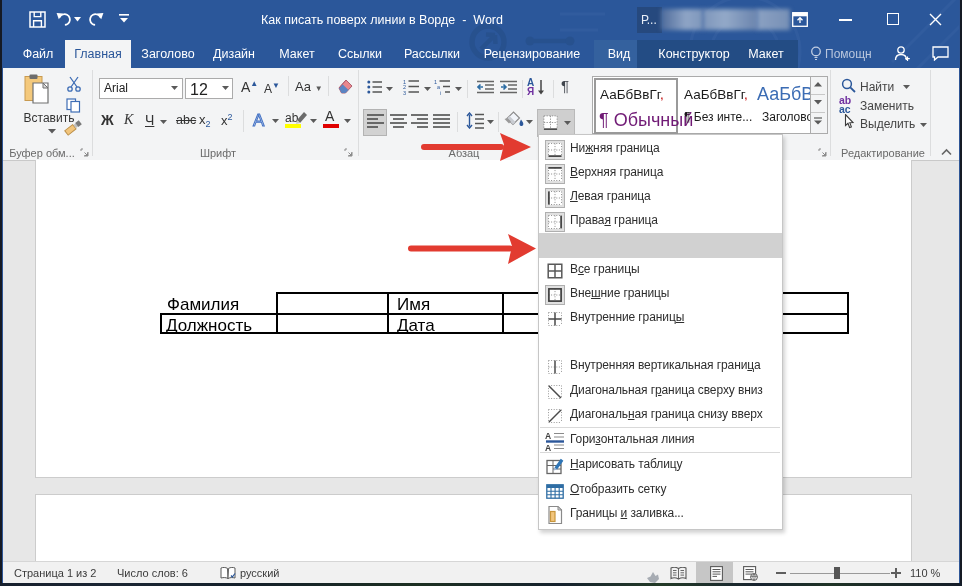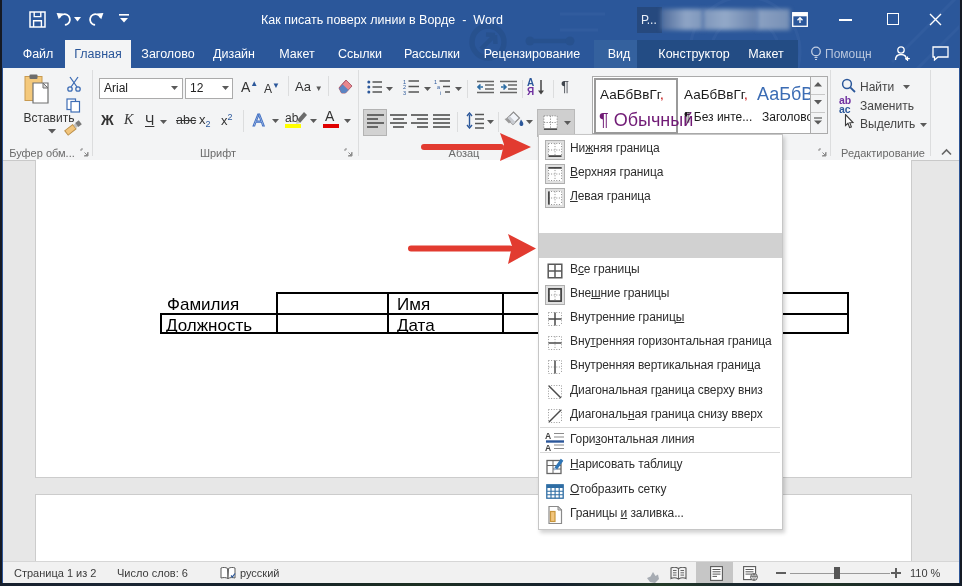--- a/index.html
+++ b/index.html
@@ -121,21 +121,21 @@
         <rect x="14" y="7.8" width="4.5" height="5" fill="#7A7A7A"></rect>
       </g>
     </svg>
 
     <div class="abs" style="left:99px;top:78px;width:82px;height:19px;background:#fff;border:1px solid #ABABAB;"></div>
     <div class="abs ribtext" style="left:104px;top:81px;font-size:12px;color:#222;">Arial</div>
     <svg class="abs" style="left:171px;top:86px;width:7px;height:4px;" viewBox="0 0 7 4">
         <polygon points="0,0 7,0 3.5,4" fill="#5A5A5A"></polygon>
       </svg>
     <div class="abs" style="left:185px;top:78px;width:46px;height:19px;background:#fff;border:1px solid #ABABAB;"></div>
-    <div class="abs ribtext" style="left:190px;top:81px;font-size:12px;color:#222;">12</div>
+    <div class="abs ribtext" style="left:190px;top:81px;font-size:16px;color:#222;">12</div>
     <svg class="abs" style="left:222px;top:86px;width:7px;height:4px;" viewBox="0 0 7 4">
         <polygon points="0,0 7,0 3.5,4" fill="#5A5A5A"></polygon>
       </svg>
 
     <div class="abs ribtext" style="left:241px;top:79px;font-size:14px;color:#333;">А<span style="font-size:8px;vertical-align:6px;color:#2B579A;">▲</span></div>
     <div class="abs ribtext" style="left:264px;top:81px;font-size:12px;color:#333;">А<span style="font-size:8px;vertical-align:5px;color:#2B579A;">▼</span></div>
     <div class="gsep" style="left:288px;top:76px;height:20px;"></div>
     <div class="abs ribtext" style="left:295px;top:79px;font-size:13px;color:#333;">Аа <span style="font-size:8px;color:#5a5a5a;">▼</span></div>
     <div class="gsep" style="left:328px;top:76px;height:20px;"></div>
     <svg class="abs" style="left:337px;top:77px;width:17px;height:17px;" viewBox="0 0 17 17">
@@ -448,20 +448,33 @@
             <rect x="0.5" y="0.5" width="19" height="19" fill="#E0E0E0" stroke="#AFAFAF"></rect>
             <rect x="3" y="3" width="14" height="14" fill="#fff"></rect>
             <g stroke="#7E7E7E" stroke-width="0.9" stroke-dasharray="1,1.6">
               <path d="M3.5 3.5 H16.5 M3.5 16.5 H16.5 M16.5 3.5 V16.5 M3.5 10 H16.5 M10 3.5 V16.5"></path>
             </g>
             <path d="M3.9 3.4 V16.6" stroke="#3E3E3E" stroke-width="1.7"></path>
           </svg>
       </span>
         <span class="mtext"><u>Л</u>евая граница</span>
       </div>
+    <div class="mi" style="top:74.1px;">
+        <span class="mico">
+      <svg width="20" height="20" viewBox="0 0 20 20">
+            <rect x="0.5" y="0.5" width="19" height="19" fill="#E0E0E0" stroke="#AFAFAF"></rect>
+            <rect x="3" y="3" width="14" height="14" fill="#fff"></rect>
+            <g stroke="#7E7E7E" stroke-width="0.9" stroke-dasharray="1,1.6">
+              <path d="M3.5 3.5 H16.5 M3.5 16.5 H16.5 M3.5 3.5 V16.5 M3.5 10 H16.5 M10 3.5 V16.5"></path>
+            </g>
+            <path d="M16.1 3.4 V16.6" stroke="#3E3E3E" stroke-width="1.7"></path>
+          </svg>
+      </span>
+        <span class="mtext">Права<u>я</u> граница</span>
+      </div>
     <div class="mi" style="top:122.5px;">
         <span class="mico">
       <svg width="20" height="20" viewBox="0 0 20 20">
             <path d="M3.2 3.2 H16.8 V16.8 H3.2 Z M10 3.2 V16.8 M3.2 10 H16.8" fill="none" stroke="#595959" stroke-width="1.5"></path>
           </svg>
       </span>
         <span class="mtext">В<u>с</u>е границы</span>
       </div>
     <div class="mi" style="top:146.7px;">
         <span class="mico">
@@ -479,31 +492,20 @@
     <div class="mi" style="top:170.9px;">
         <span class="mico">
       <svg width="20" height="20" viewBox="0 0 20 20">
             <g stroke="#8C8C8C" stroke-width="0.9" stroke-dasharray="1,1.6">
               <path d="M3.5 3.5 H16.5 M3.5 16.5 H16.5 M3.5 3.5 V16.5 M16.5 3.5 V16.5"></path>
             </g>
             <path d="M10 3.5 V16.5 M3.5 10 H16.5" stroke="#4A4A4A" stroke-width="1.5" fill="none"></path>
           </svg>
       </span>
         <span class="mtext">Внутренние границ<u>ы</u></span>
-      </div>
-    <div class="mi" style="top:195.1px;">
-        <span class="mico">
-      <svg width="20" height="20" viewBox="0 0 20 20">
-            <g stroke="#8C8C8C" stroke-width="0.9" stroke-dasharray="1,1.6">
-              <path d="M3.5 3.5 H16.5 M3.5 16.5 H16.5 M3.5 3.5 V16.5 M16.5 3.5 V16.5 M10 3.5 V16.5"></path>
-            </g>
-            <path d="M3.5 10 H16.5" stroke="#4A4A4A" stroke-width="1.5" fill="none"></path>
-          </svg>
-      </span>
-        <span class="mtext">Вну<u>т</u>ренняя горизонтальная граница</span>
       </div>
     <div class="mi" style="top:243.5px;">
         <span class="mico">
       <svg width="20" height="20" viewBox="0 0 20 20">
             <g stroke="#8C8C8C" stroke-width="0.9" stroke-dasharray="1,1.6">
               <path d="M3.5 3.5 H16.5 M3.5 16.5 H16.5 M3.5 3.5 V16.5 M16.5 3.5 V16.5"></path>
             </g>
             <path d="M4 4 L16 16" stroke="#4A4A4A" stroke-width="1.5" fill="none"></path>
           </svg>
       </span>

